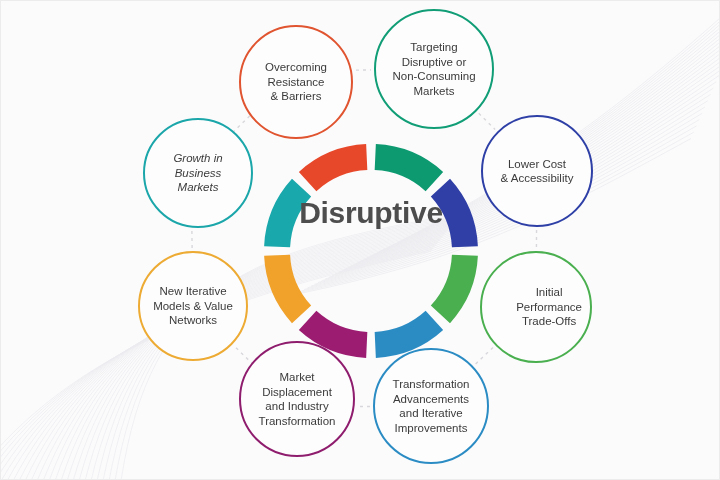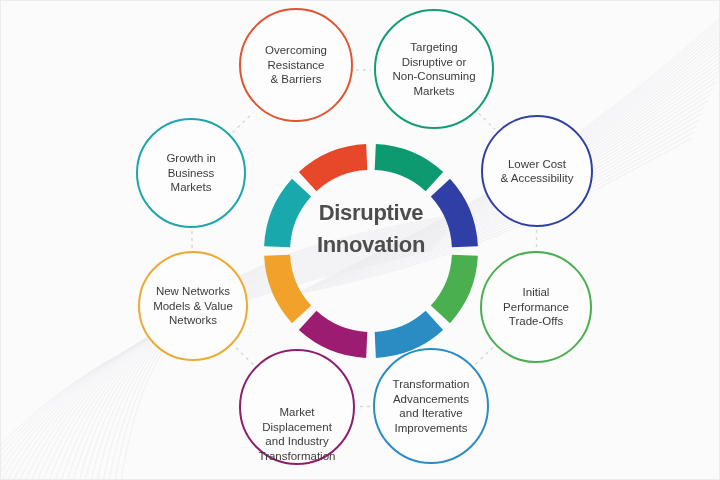--- a/index.html
+++ b/index.html
@@ -37,21 +37,21 @@
     height: 230px;
   }
   #center-label {
     position: absolute;
     left: 287px;
     top: 196px;
     width: 166px;
     text-align: center;
     color: #4d4d4d;
     font-weight: bold;
-    font-size: 22px;
+    font-size: 30px;
     line-height: 32px;
     letter-spacing: -0.3px;
     pointer-events: none;
   }
   .node {
     position: absolute;
     border-radius: 50%;
     background: #fdfdfe;
     box-sizing: border-box;
     display: flex;
@@ -144,76 +144,75 @@
       <path d="M 208.90323356032718 119.26412088414985 A 94 94 0 0 1 184.4148020188331 178.38442443287" fill="none" stroke="#4aaf4f" stroke-width="26"></path>
       <path d="M 178.38442443287 184.4148020188331 A 94 94 0 0 1 119.26412088414985 208.90323356032718" fill="none" stroke="#2b8cc4" stroke-width="26"></path>
       <path d="M 110.73587911585017 208.90323356032718 A 94 94 0 0 1 51.61557556713 184.4148020188331" fill="none" stroke="#9c1c72" stroke-width="26"></path>
       <path d="M 45.58519798116694 178.38442443287002 A 94 94 0 0 1 21.09676643967282 119.26412088414993" fill="none" stroke="#f0a22b" stroke-width="26"></path>
       <path d="M 21.09676643967282 110.73587911585012 A 94 94 0 0 1 45.585197981166885 51.61557556713003" fill="none" stroke="#19a8ab" stroke-width="26"></path>
       <path d="M 51.615575567130044 45.585197981166885 A 94 94 0 0 1 110.73587911585005 21.09676643967282" fill="none" stroke="#e8482a" stroke-width="26"></path>
     </svg>
 
   <div id="center-label">
     <div>Disruptive</div>
-    <div>Innovation</div>
   </div>
 
   <div id="nodes-layer">
-      <div class="node" style="left: 238px; top: 7px; width: 114px; height: 114px; border: 2.5px solid rgb(224, 84, 47);">
+      <div class="node" style="left: 238px; top: 24px; width: 114px; height: 114px; border: 2.5px solid rgb(224, 84, 47);">
         <div class="node-label">
           <div>Overcoming</div>
           <div>Resistance</div>
           <div>&amp; Barriers</div>
         </div>
       </div>
       <div class="node" style="left: 373px; top: 8px; width: 120px; height: 120px; border: 2.5px solid rgb(17, 158, 118); align-items: center;">
         <div class="node-label">
           <div>Targeting</div>
           <div>Disruptive or</div>
           <div>Non-Consuming</div>
           <div>Markets</div>
         </div>
       </div>
       <div class="node" style="left: 480px; top: 114px; width: 112px; height: 112px; border: 2.5px solid rgb(46, 63, 166);">
         <div class="node-label">
           <div>Lower Cost</div>
           <div>&amp; Accessibility</div>
         </div>
       </div>
-      <div class="node" style="left: 479px; top: 250px; width: 112px; height: 112px; border: 2.5px solid rgb(74, 175, 79);">
+      <div class="node" style="left: 479px; top: 250px; width: 112px; height: 112px; border: 2.5px solid rgb(74, 175, 79); justify-content: flex-end;">
         <div class="node-label">
           <div>Initial</div>
           <div>Performance</div>
           <div>Trade-Offs</div>
         </div>
       </div>
       <div class="node" style="left: 372px; top: 347px; width: 116px; height: 116px; border: 2.5px solid rgb(43, 140, 196);">
         <div class="node-label">
           <div>Transformation</div>
           <div>Advancements</div>
           <div>and Iterative</div>
           <div>Improvements</div>
         </div>
       </div>
-      <div class="node" style="left: 238px; top: 348px; width: 116px; height: 116px; border: 2.5px solid rgb(143, 29, 110); align-items: flex-end;">
+      <div class="node" style="left: 238px; top: 340px; width: 116px; height: 116px; border: 2.5px solid rgb(143, 29, 110);">
         <div class="node-label">
           <div>Market</div>
           <div>Displacement</div>
           <div>and Industry</div>
           <div>Transformation</div>
         </div>
       </div>
       <div class="node" style="left: 137px; top: 250px; width: 110px; height: 110px; border: 2.5px solid rgb(237, 171, 52);">
         <div class="node-label">
-          <div>New Networks</div>
+          <div>New Iterative</div>
           <div>Models &amp; Value</div>
           <div>Networks</div>
         </div>
       </div>
-      <div class="node" style="left: 135px; top: 117px; width: 110px; height: 110px; border: 2.5px solid rgb(27, 166, 170);">
+      <div class="node" style="left: 142px; top: 117px; width: 110px; height: 110px; border: 2.5px solid rgb(27, 166, 170); font-style: italic;">
         <div class="node-label">
           <div>Growth in</div>
           <div>Business</div>
           <div>Markets</div>
         </div>
       </div>
     </div>
 
 </div>
 

